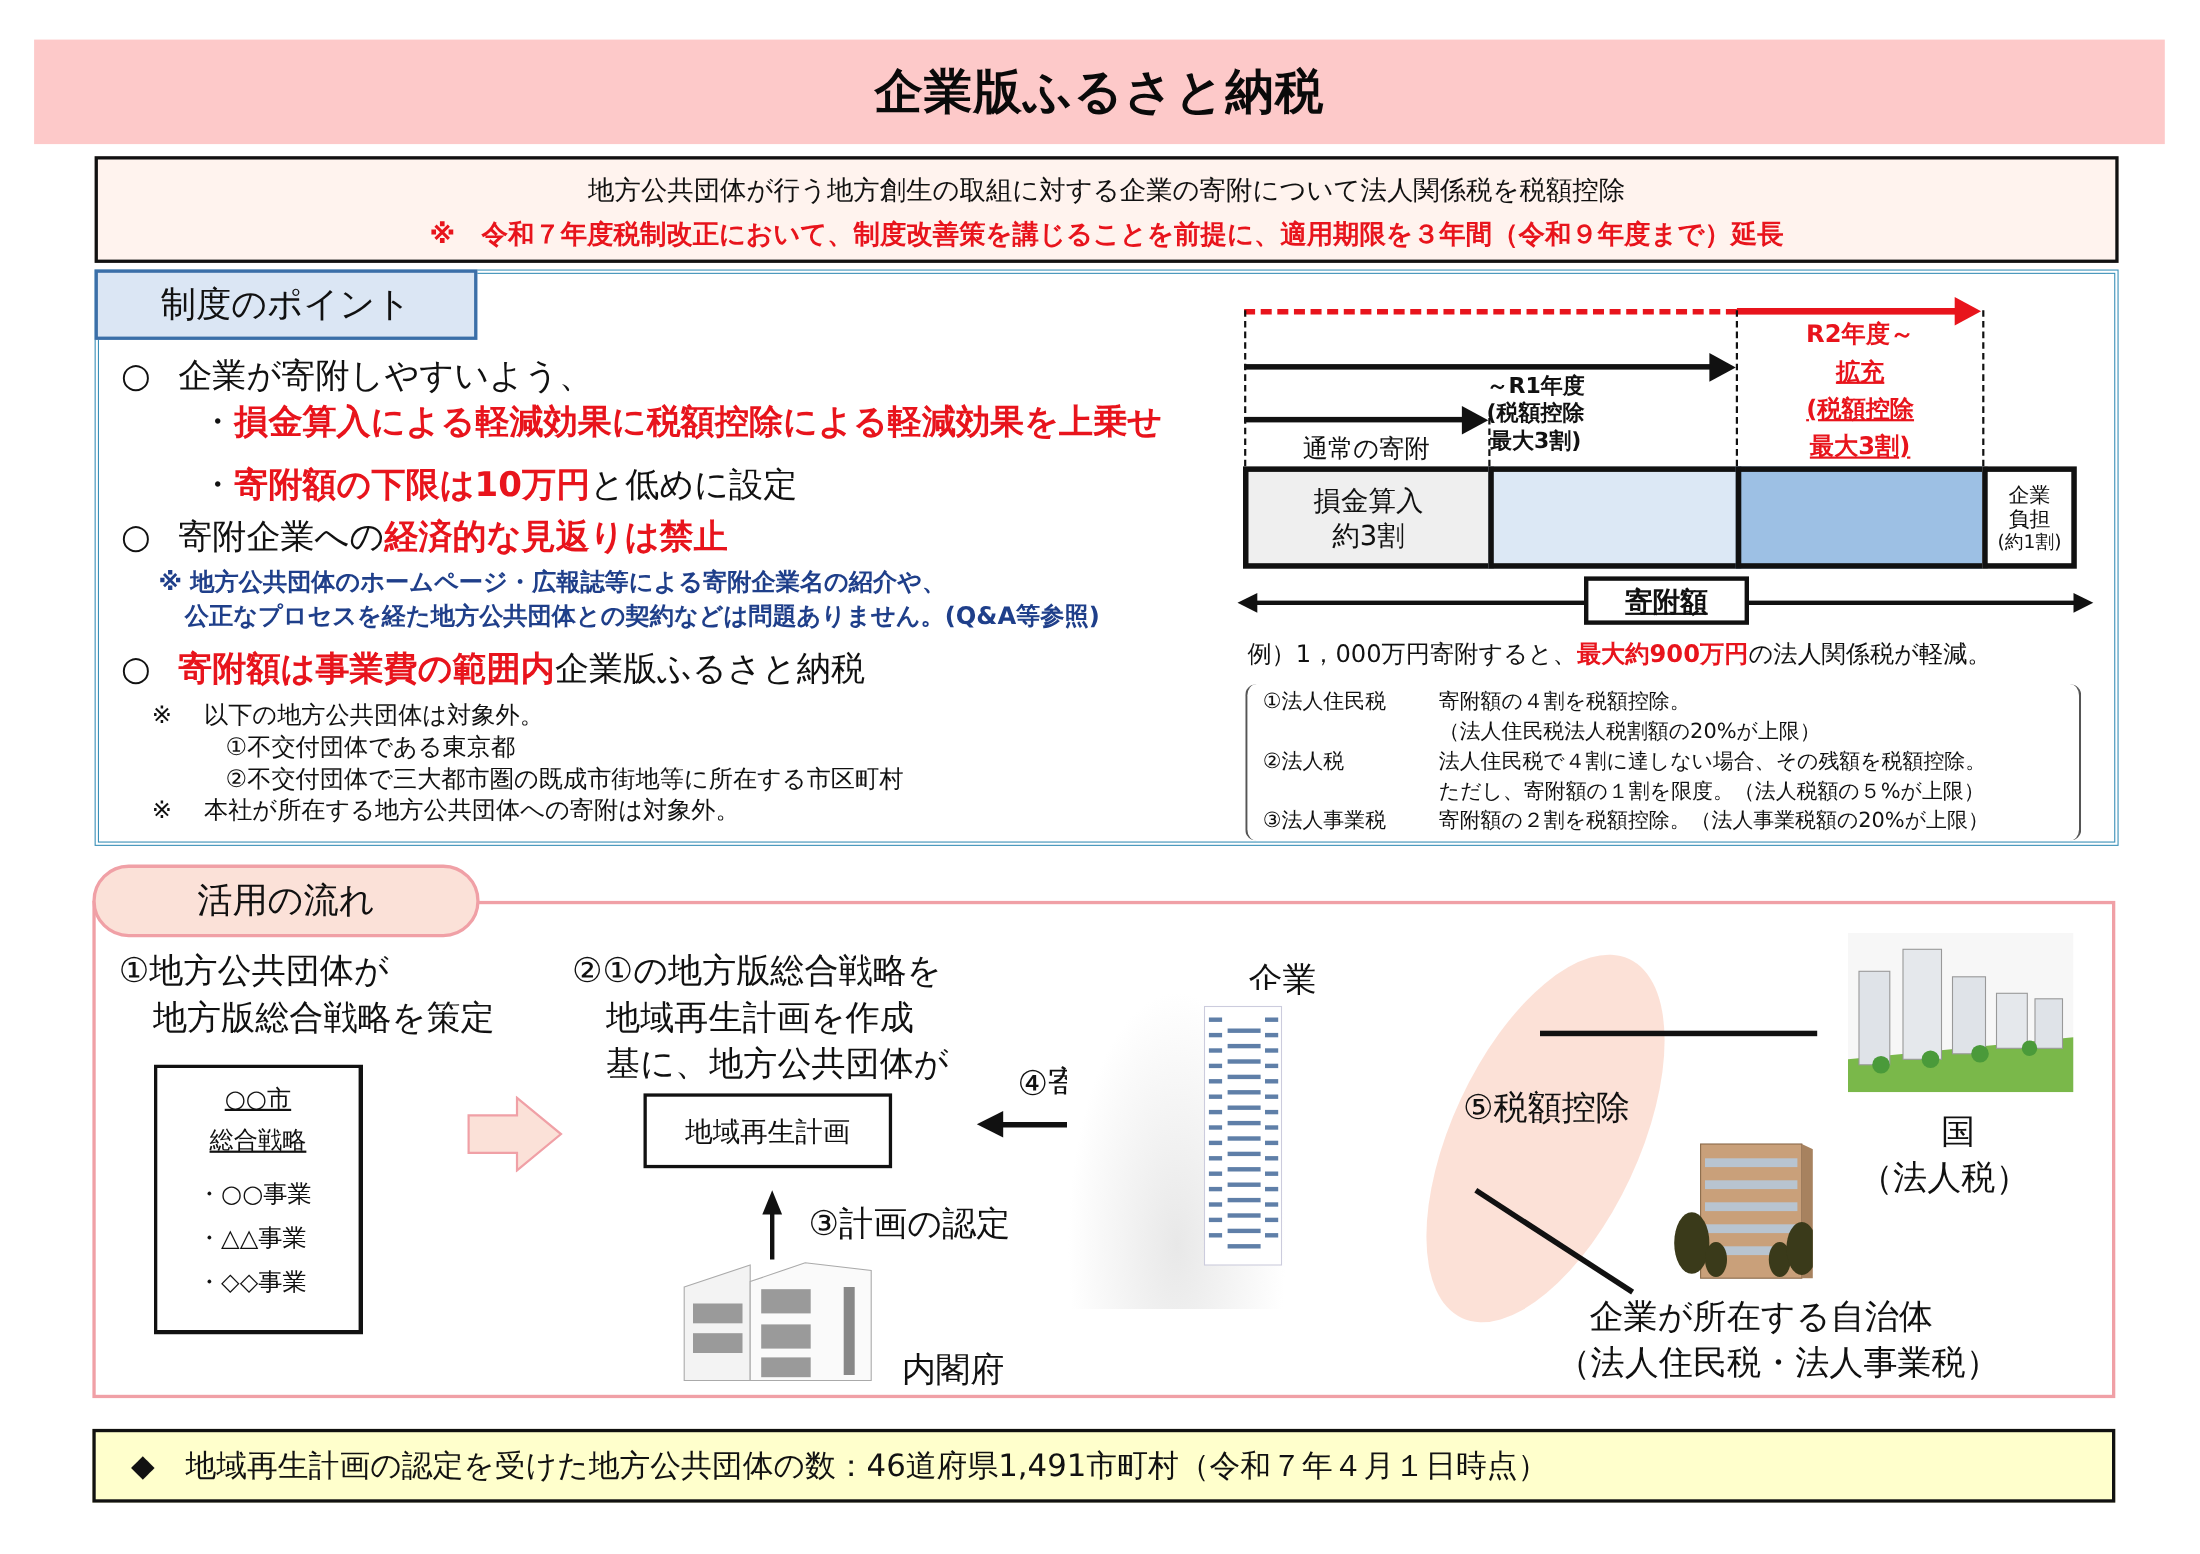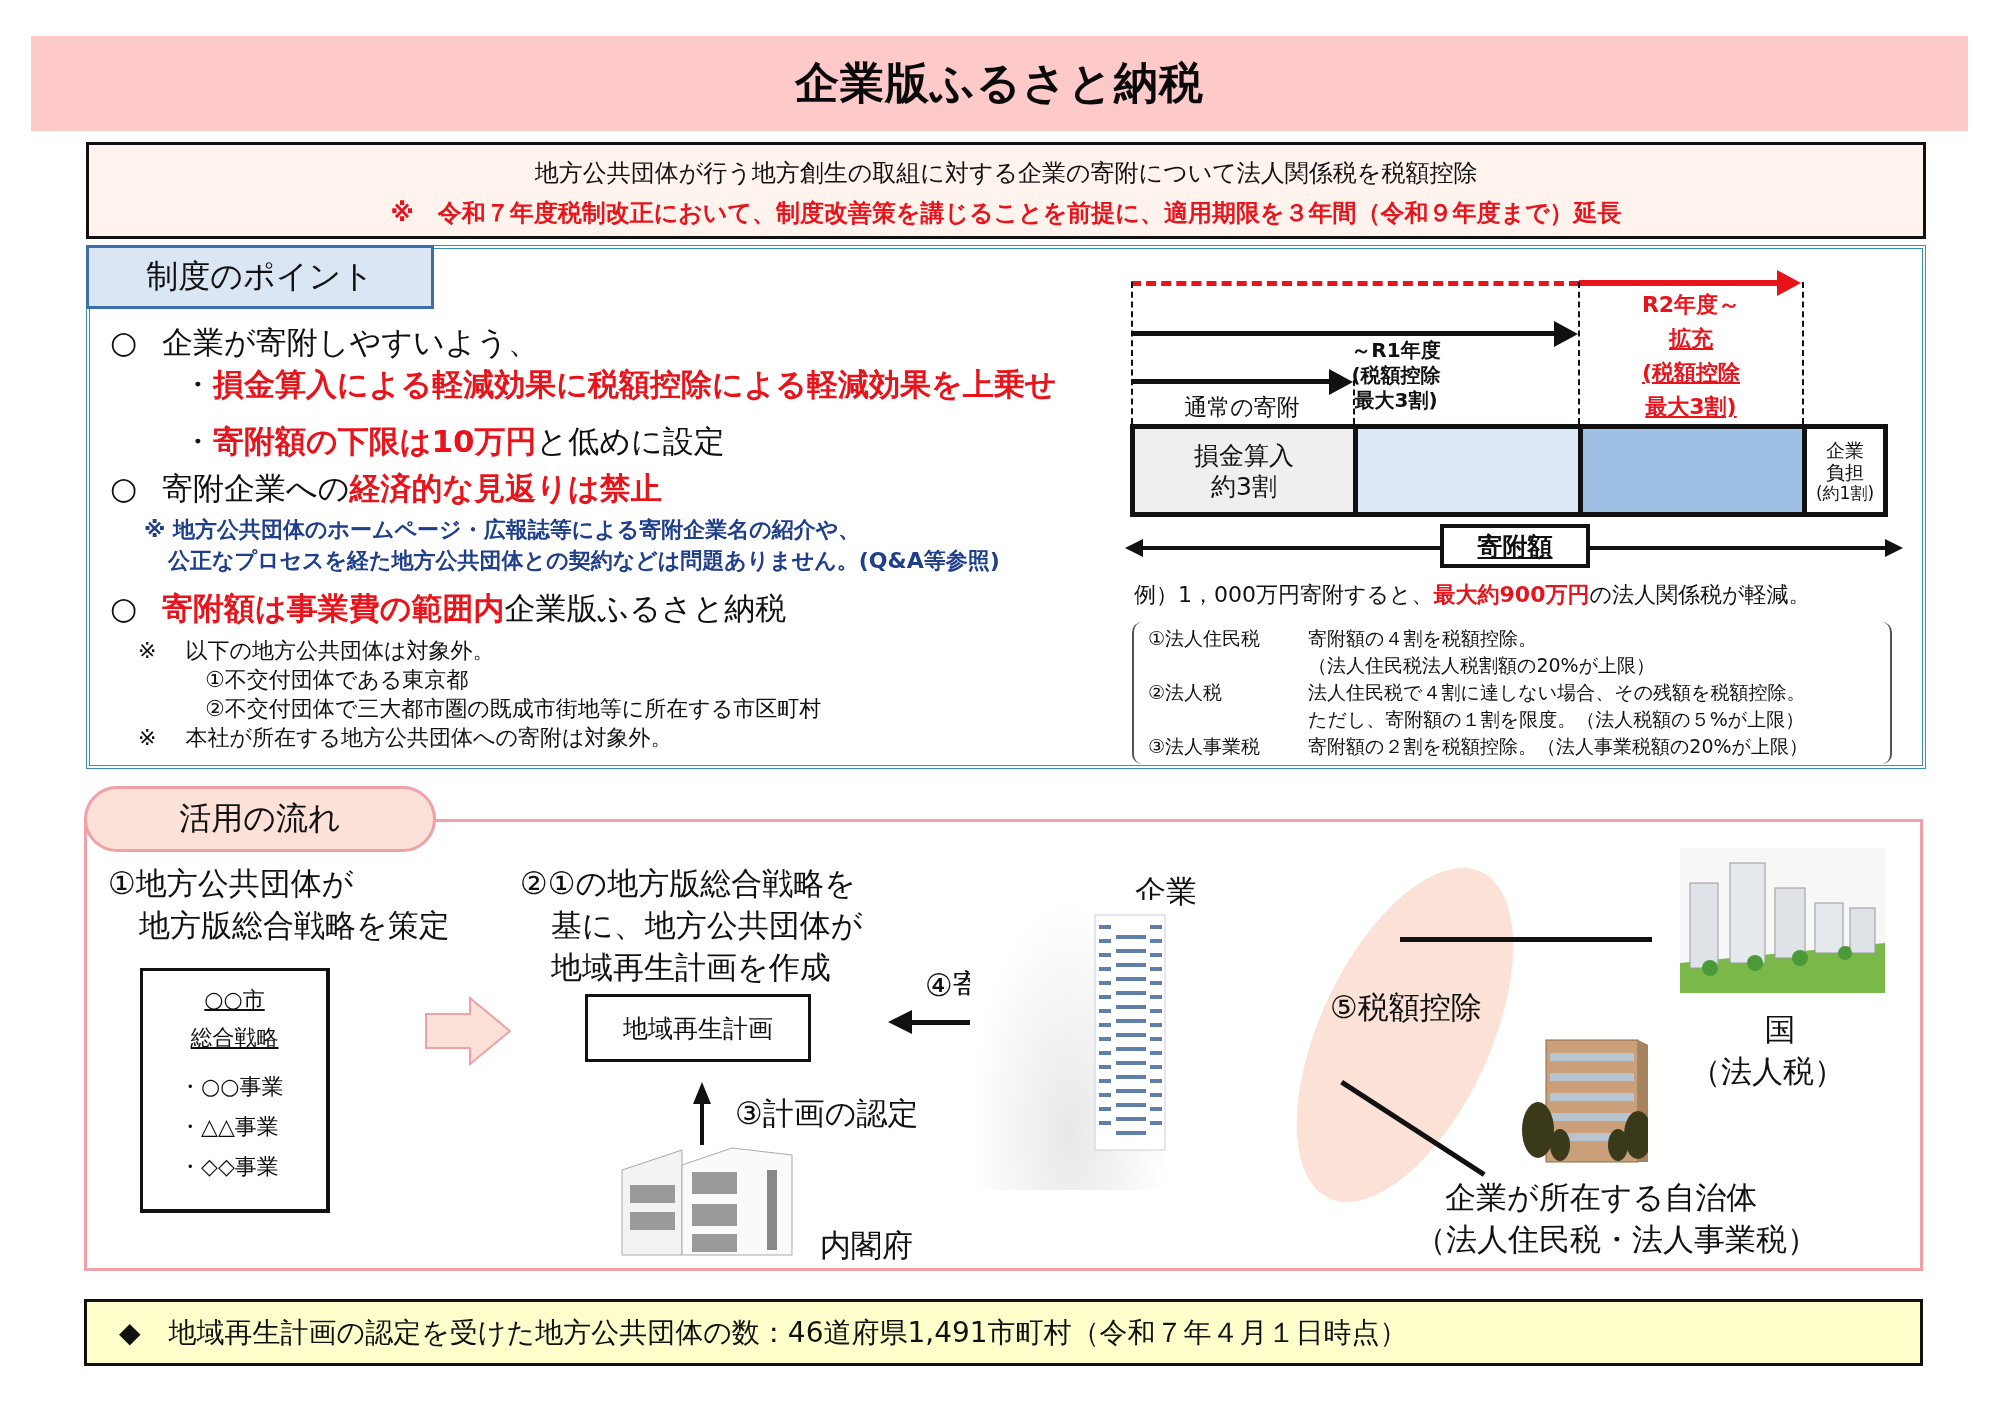--- a/index.html
+++ b/index.html
@@ -170,22 +170,22 @@
       <div>・△△事業</div>
       <div>・◇◇事業</div>
   </div>
 </div>
 
 <svg class="abs" style="left:424px; top:996px;" width="90" height="70">
   <polygon points="2,18 46,18 46,2 86,35 46,68 46,52 2,52" fill="#fbe1d8" stroke="#f0a0a6" stroke-width="2"></polygon>
 </svg>
 <div class="abs flow-txt" style="left:520px; top:862px;">
   <div>②①の地方版総合戦略を</div>
+    <div>　地域再生計画を作成</div>
     <div>　基に、地方公共団体が</div>
-    <div>　地域再生計画を作成</div>
 </div>
 <div class="abs" style="left:585px; top:994px; width:226px; height:68px; border:3px solid #111; display:flex; align-items:center; justify-content:center; font-size:25px;">地域再生計画</div>
 
 <div class="abs" style="left:700px; top:1100px; width:4px; height:45px; background:#111;"></div>
 <div class="abs" style="left:693px; top:1082px; width:0; height:0; border-left:9px solid transparent; border-right:9px solid transparent; border-bottom:22px solid #111;"></div>
 <div class="abs flow-txt" style="left:735px; top:1092px;">③計画の認定</div>
 
 <svg class="abs" style="left:612px; top:1140px;" width="200" height="120">
   <polygon points="10,30 70,10 70,115 10,115" fill="#f3f3f3" stroke="#aaa"></polygon>
   <polygon points="70,25 120,8 180,15 180,115 70,115" fill="#fafafa" stroke="#aaa"></polygon>

